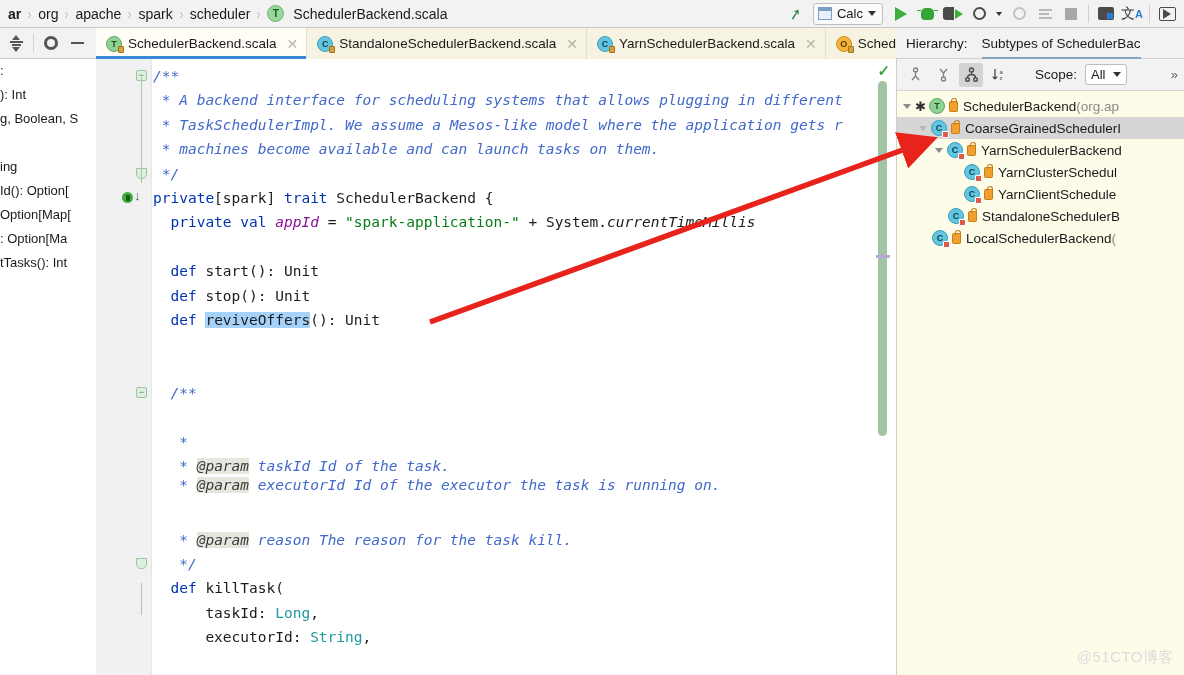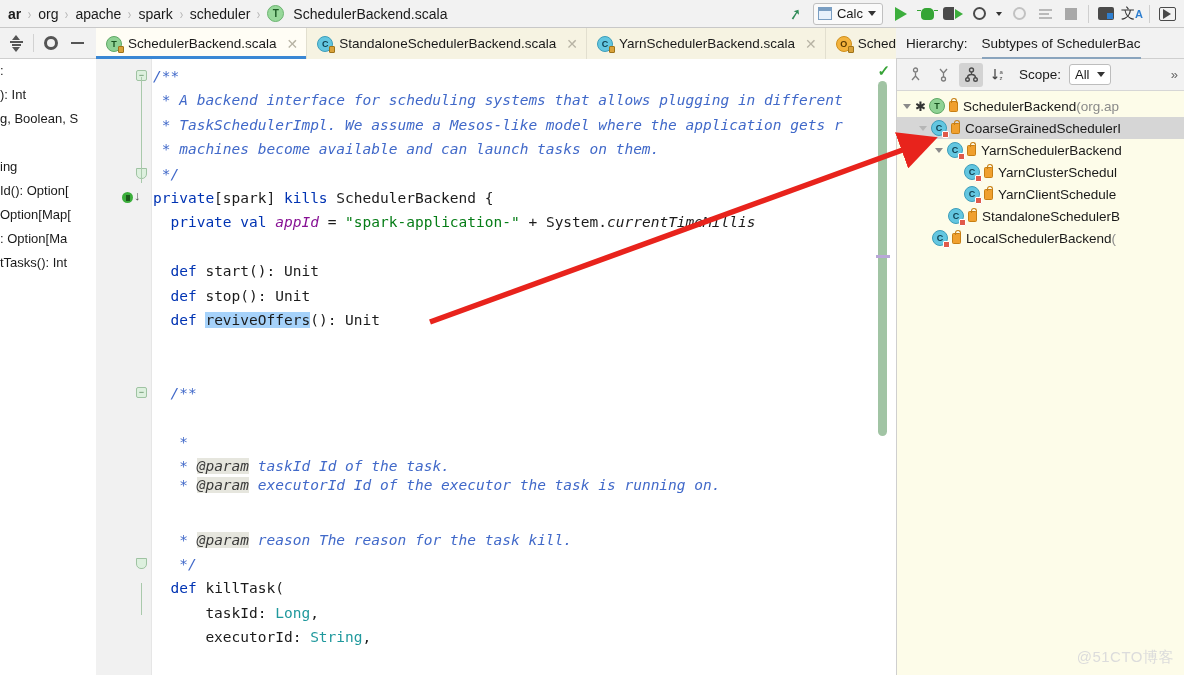--- a/index.html
+++ b/index.html
@@ -225,21 +225,21 @@
   }
   .hier-tb {
     height: 32px; background: #f2f2f2; border-bottom: 1px solid #d6d6d6;
     display: flex; align-items: center; gap: 4px; padding: 0 6px;
   }
   .hico {
     width: 24px; height: 24px; display:flex; align-items:center; justify-content:center;
     border-radius: 3px; color: #555; font-size: 13px;
   }
   .hico.on { background: #d3d3d3; }
-  .scope-lab { font-size: 13.5px; color: #1a1a1a; margin-left: 4px; }
+  .scope-lab { font-size: 13.5px; color: #1a1a1a; margin-left: 20px; }
   .scope-box {
     display:flex; align-items:center; gap: 8px; height: 21px; padding: 0 5px;
     border: 1px solid #bdbdbd; border-radius: 3px; background: #fff;
     font-size: 13px; color: #1a1a1a; margin-left: 4px;
   }
   .hier-more { margin-left: auto; color: #666; font-size: 13px; }
   .hier-tree { background: #fdfce9; height: 584px; padding-top: 4px; overflow: hidden; }
   .hnode {
     display: flex; align-items: center; height: 22px; font-size: 13.5px;
     color: #1a1a1a; white-space: nowrap; position: relative;
@@ -478,21 +478,21 @@
         <div class="lnum" style="top: 541.8px;">42</div>
         <div class="lnum" style="top: 566.2px;">43</div>
         <div class="lnum" style="top: 590.6px;">44</div>
       </div>
     <div class="codearea" id="code-body">
         <div class="codeline" style="top: 5px;"><span class="cmt">/**</span></div>
         <div class="codeline" style="top: 29.4px;"><span class="cmt"> * A backend interface for scheduling systems that allows plugging in different</span></div>
         <div class="codeline" style="top: 53.8px;"><span class="cmt"> * TaskSchedulerImpl. We assume a Mesos-like model where the application gets r</span></div>
         <div class="codeline" style="top: 78.2px;"><span class="cmt"> * machines become available and can launch tasks on them.</span></div>
         <div class="codeline" style="top: 102.6px;"><span class="cmt"> */</span></div>
-        <div class="codeline" style="top: 127px;"><span class="kw">private</span>[spark] <span class="kw">kills</span> SchedulerBackend {</div>
+        <div class="codeline" style="top: 127px;"><span class="kw">private</span>[spark] <span class="kw">trait</span> SchedulerBackend {</div>
         <div class="codeline" style="top: 151.4px;">  <span class="kw">private</span> <span class="kw">val</span> <span class="fld">appId</span> = <span class="str">"spark-application-"</span> + System.<span class="mth-it">currentTimeMillis</span></div>
         <div class="codeline" style="top: 175.8px;"></div>
         <div class="codeline" style="top: 200.2px;">  <span class="kw">def</span> start(): Unit</div>
         <div class="codeline" style="top: 224.6px;">  <span class="kw">def</span> stop(): Unit</div>
         <div class="codeline" style="top: 249px;">  <span class="kw">def</span> <span class="sel-tok">reviveOffers</span>(): Unit</div>
         <div class="codeline" style="top: 297.8px;"></div>
         <div class="codeline" style="top: 322.2px;">  <span class="cmt">/**</span></div>
         <div class="codeline" style="top: 371px;">   <span class="cmt">*</span></div>
         <div class="codeline" style="top: 395.4px;">   <span class="cmt">* <span class="cmt-tag">@param</span> taskId Id of the task.</span></div>
         <div class="codeline" style="top: 414px;">   <span class="cmt">* <span class="cmt-tag">@param</span> executorId Id of the executor the task is running on.</span></div>

